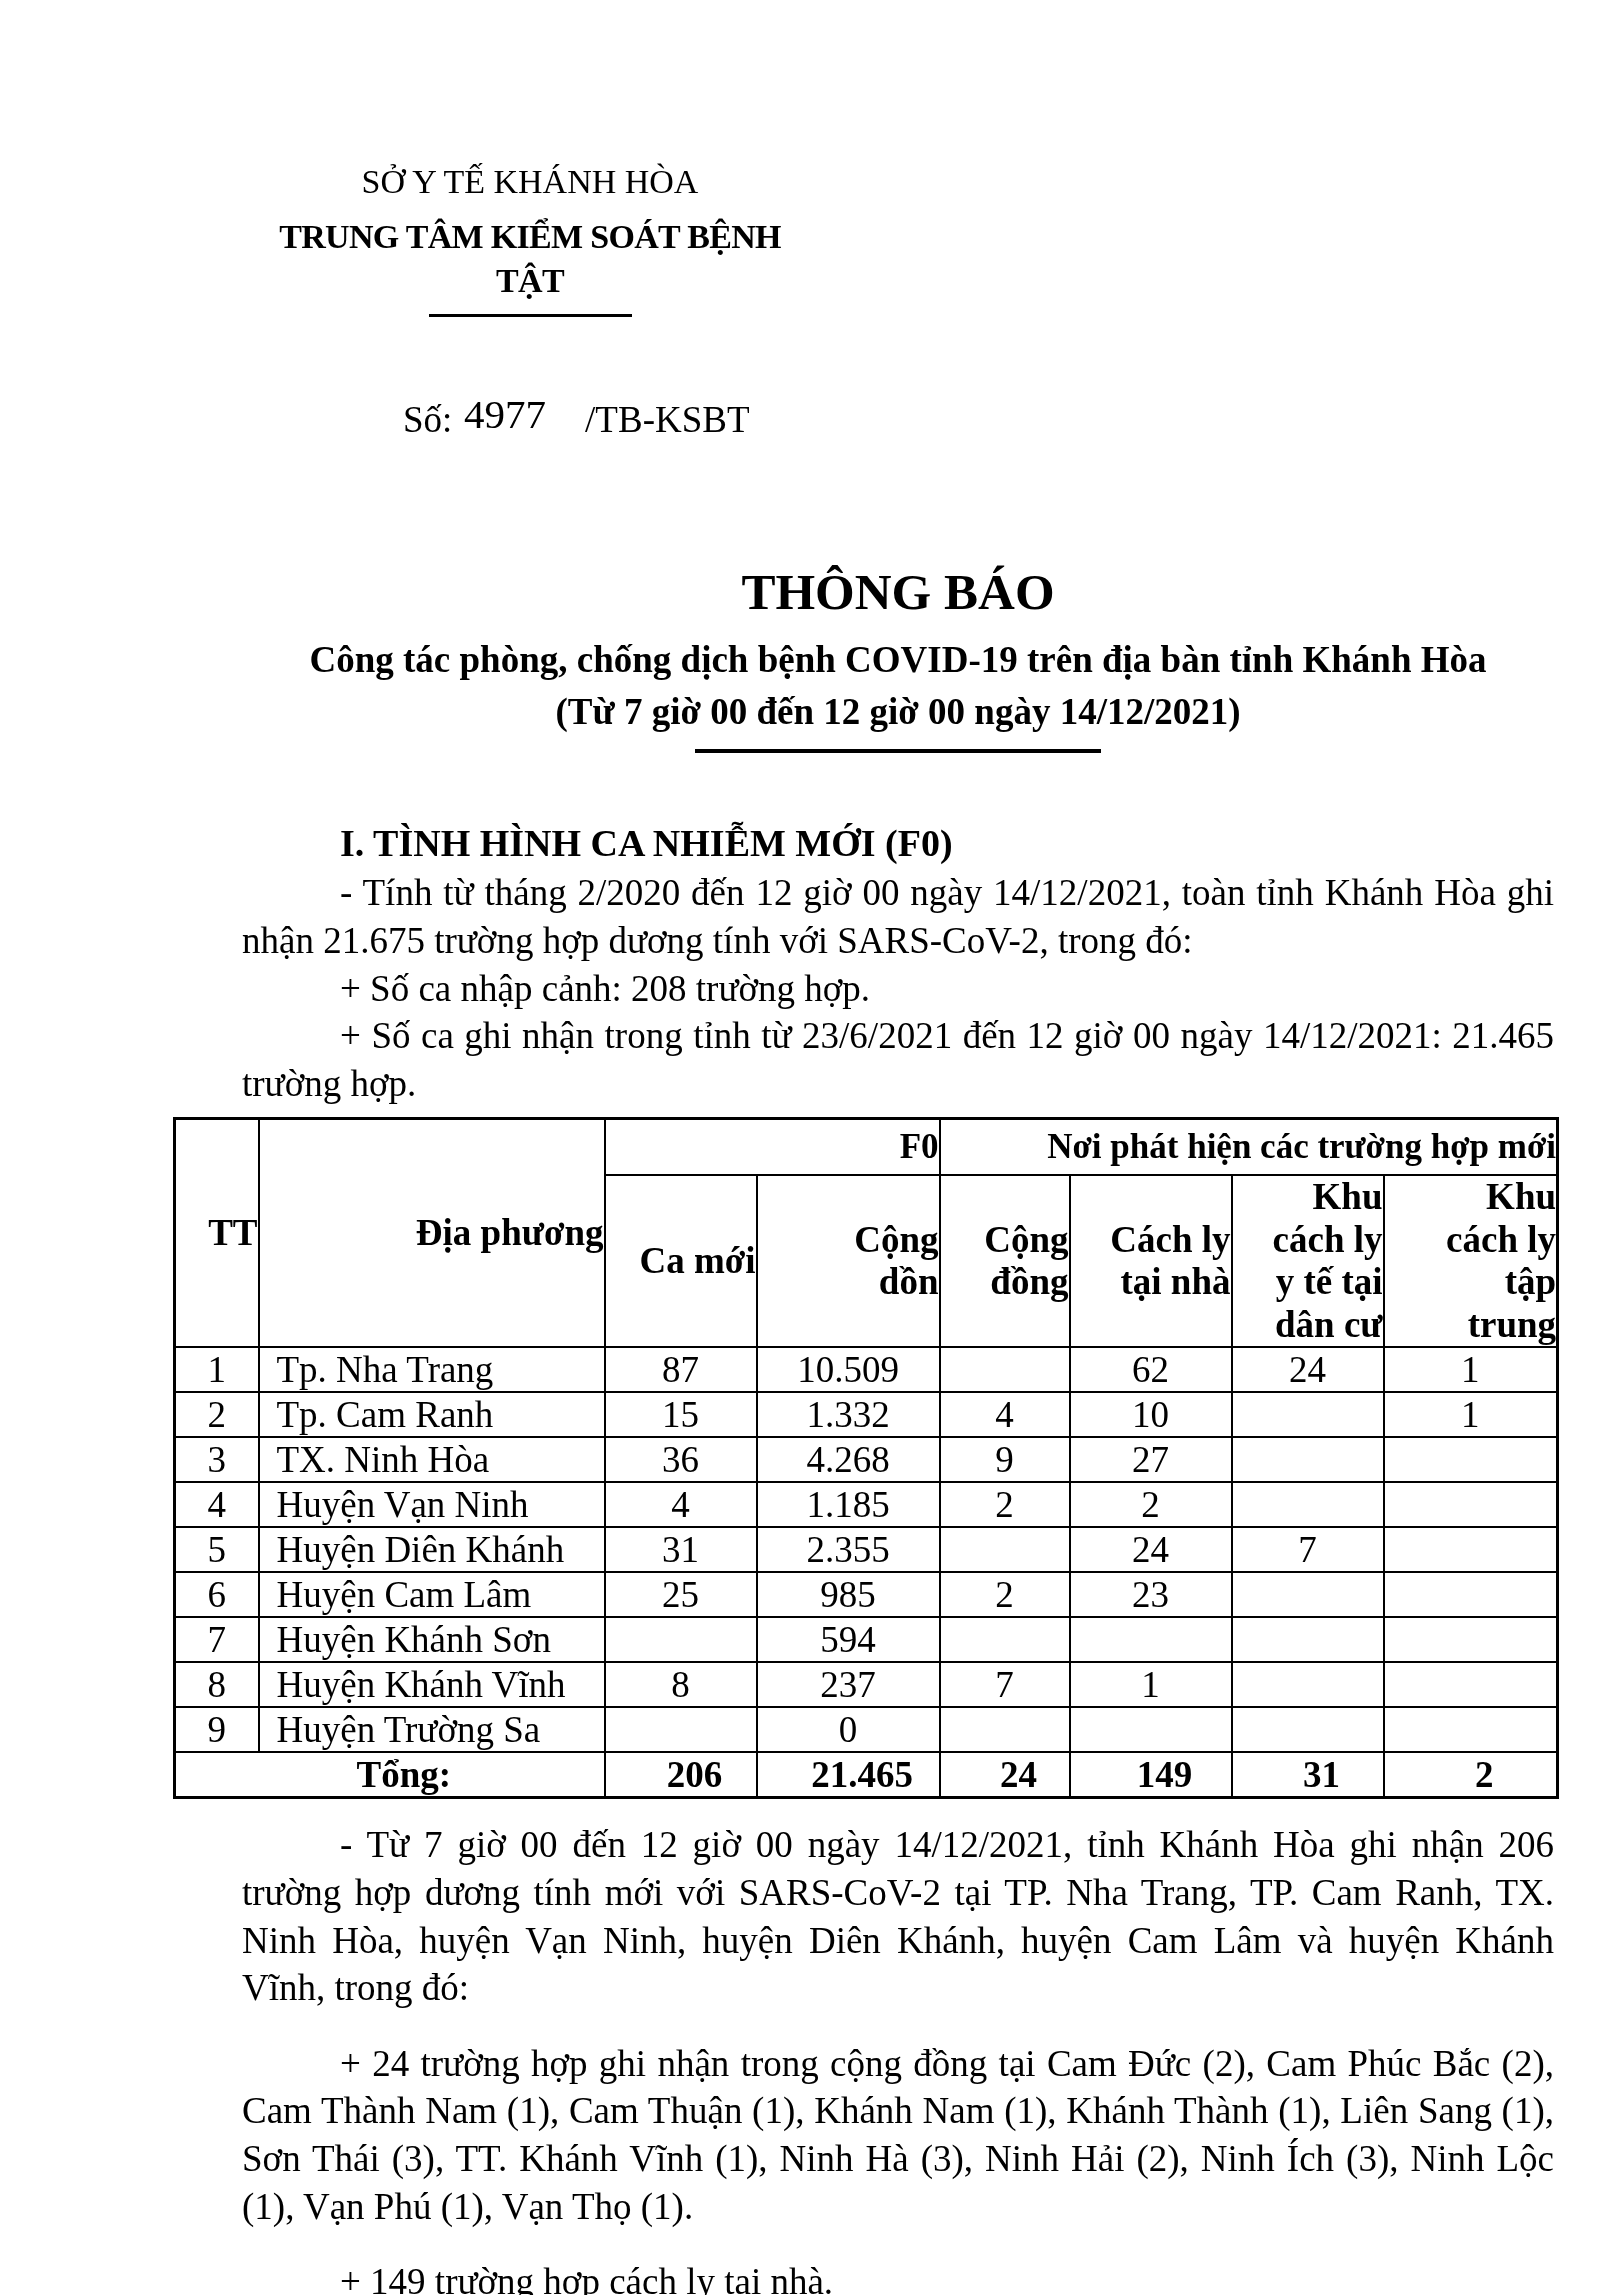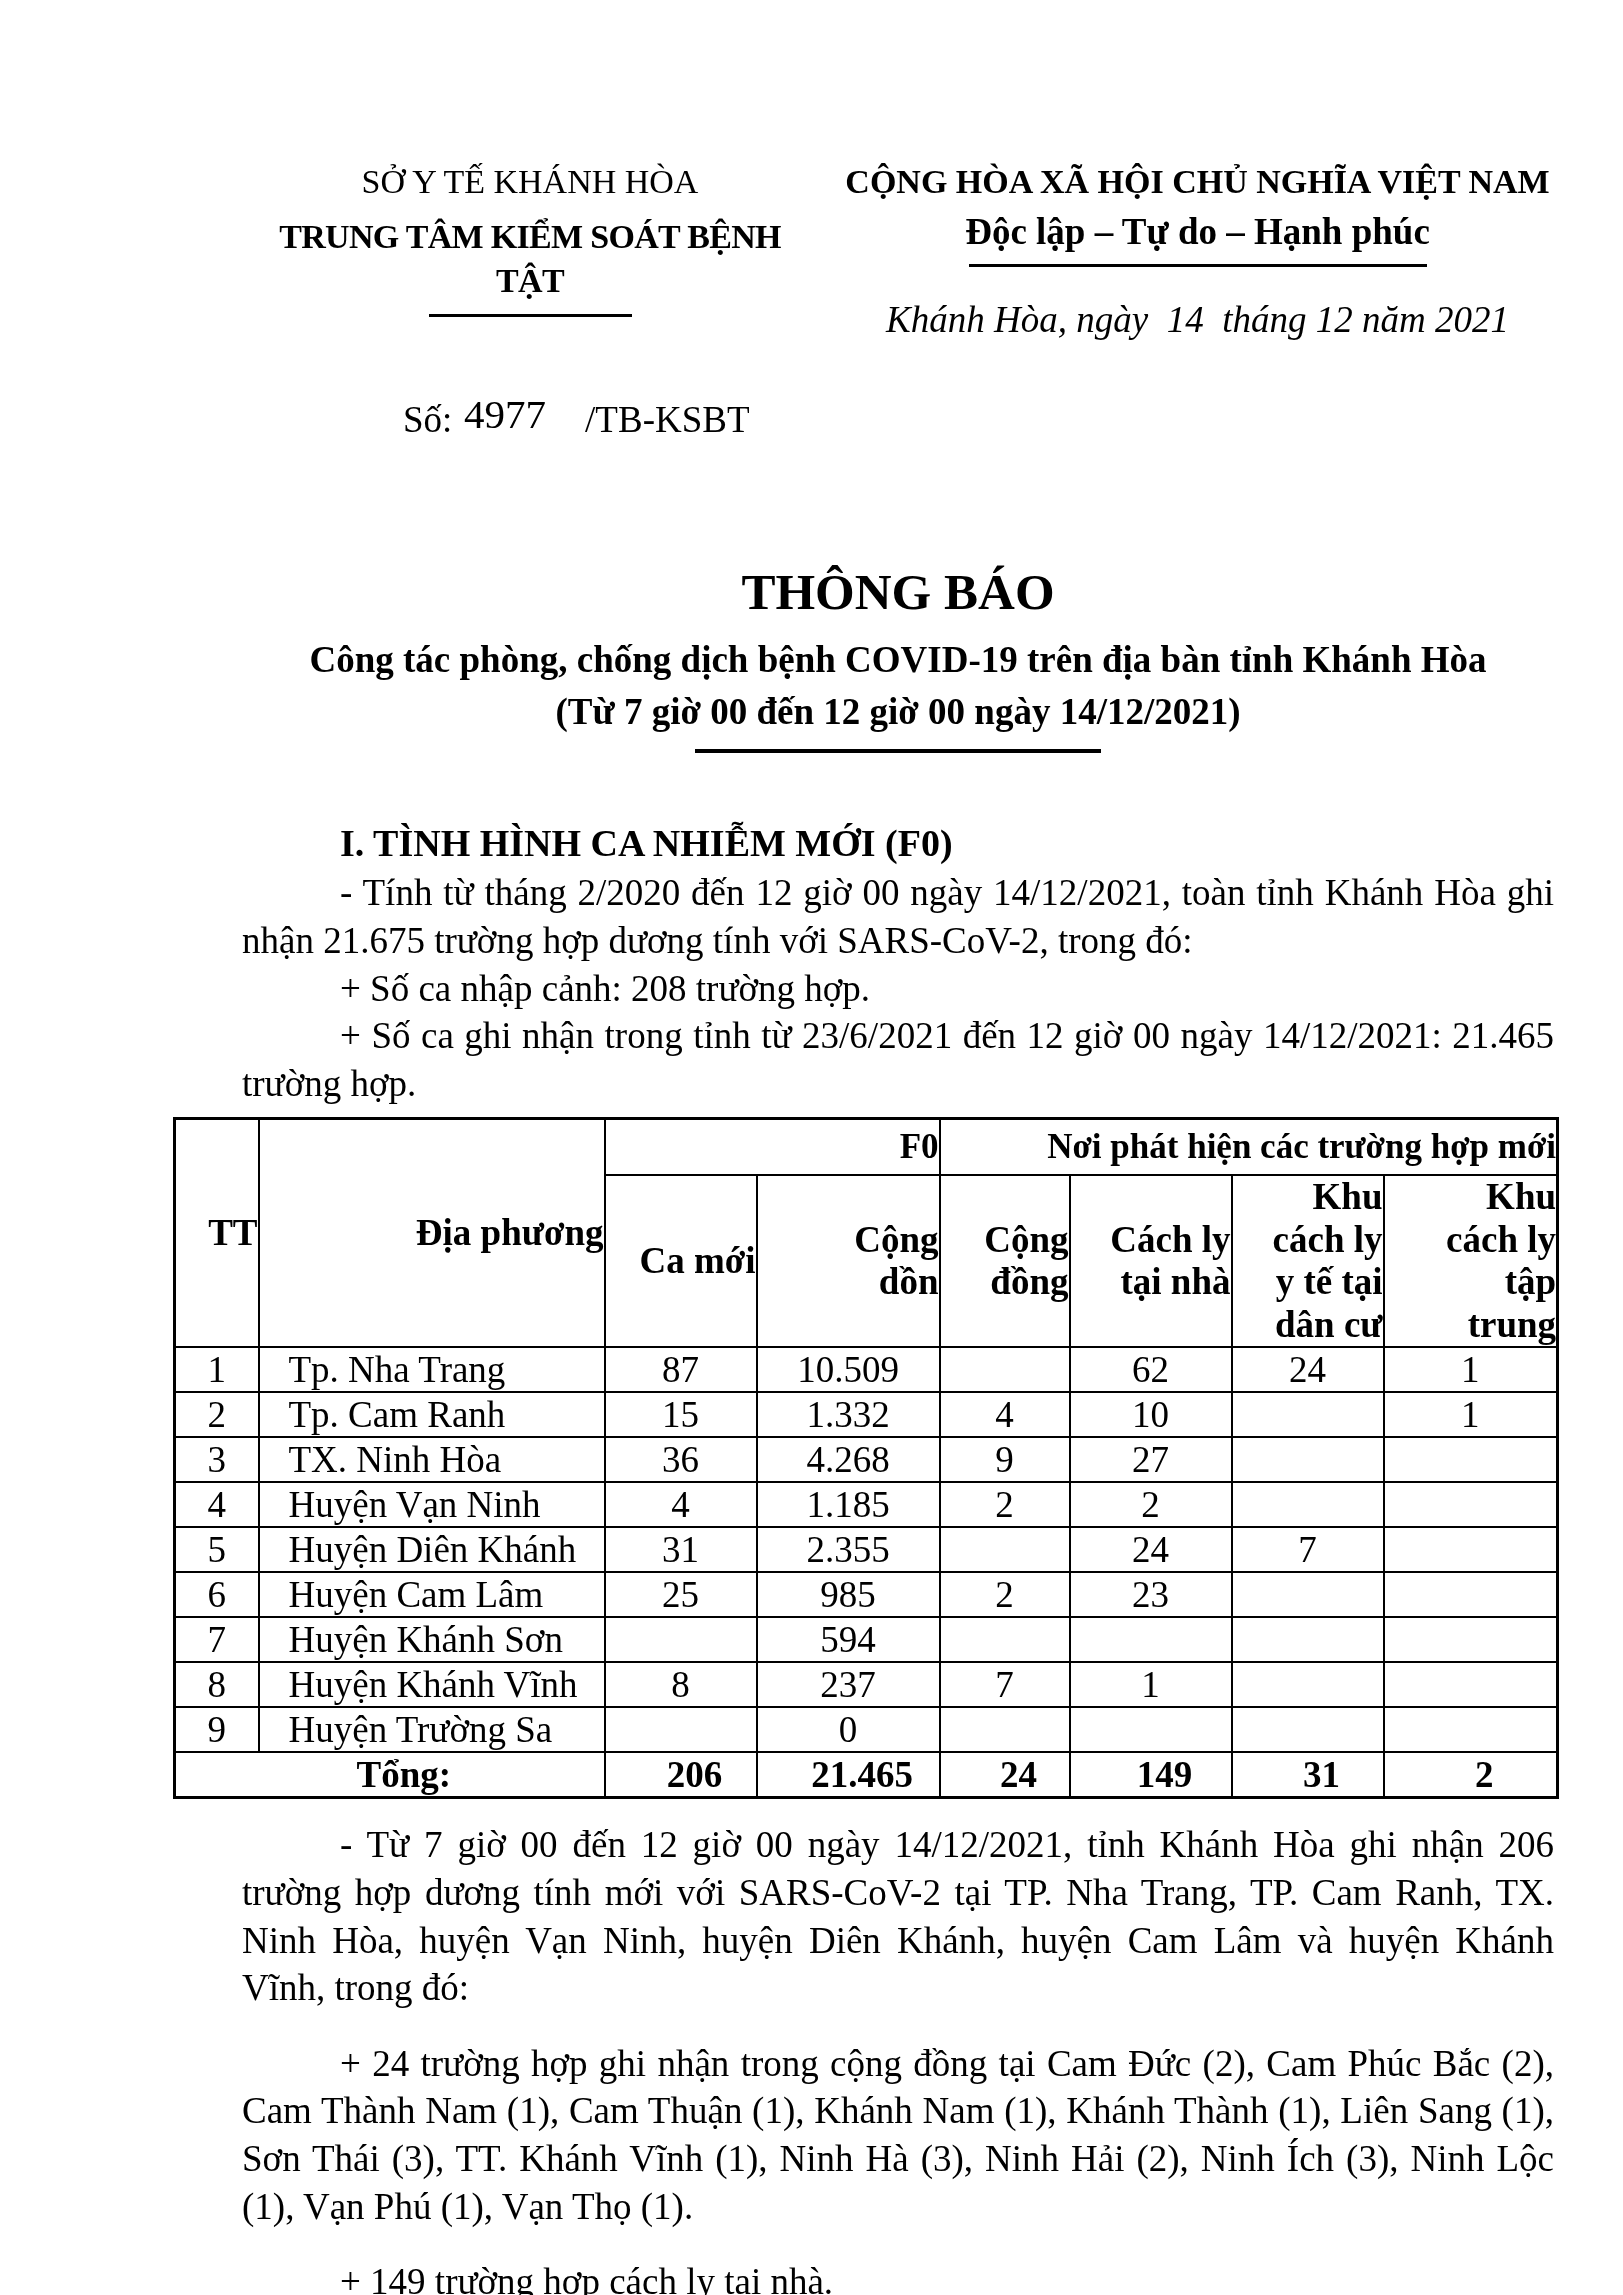--- a/index.html
+++ b/index.html
@@ -52,43 +52,37 @@
   table.covid th, table.covid td {
     border:2.6px solid #000; padding:0; overflow:hidden;
   }
   table.covid thead th {
     font-weight:bold; text-align:right; vertical-align:middle; line-height:1.15;
   }
   .th-group { font-size:35px; height:54px; }
   .h2 th { height:169px; }
   .preline { white-space:pre-line; }
   table.covid tbody td { height:39px; vertical-align:middle; text-align:center; }
-  table.covid tbody td.name { text-align:left; padding-left:29px; }
+  table.covid tbody td.name { text-align:left; padding-left:17px; }
   tr.total td { font-weight:bold; height:44px;padding-left:28px; }
 </style>
 </head>
 <body>
 
 <div class="page">
   <div class="content">
 
     <div class="hdr">
       <div class="hdr-left">
         <div class="org-parent">SỞ Y TẾ KHÁNH HÒA</div>
         <div class="org-name">TRUNG TÂM KIỂM SOÁT BỆNH TẬT</div>
         <div class="rule-left"></div>
         <div class="so-line">
           <span>Số:</span><span class="so-number">4977</span><span class="so-suffix">/TB-KSBT</span>
         </div>
-      </div>
-      <div class="hdr-right">
-        <div class="nat-line1">CỘNG HÒA XÃ HỘI CHỦ NGHĨA VIỆT NAM</div>
-        <div class="nat-line2">Độc lập – Tự do – Hạnh phúc</div>
-        <div class="rule-right"></div>
-        <div class="date-line">Khánh Hòa, ngày  14  tháng 12 năm 2021</div>
       </div>
     </div>
 
     <div class="title-block">
       <div class="title-1">THÔNG BÁO</div>
       <div class="title-2">Công tác phòng, chống dịch bệnh COVID-19 trên địa bàn tỉnh Khánh Hòa</div>
       <div class="title-3">(Từ 7 giờ 00 đến 12 giờ 00 ngày 14/12/2021)</div>
       <div class="rule-title"></div>
     </div>
 

